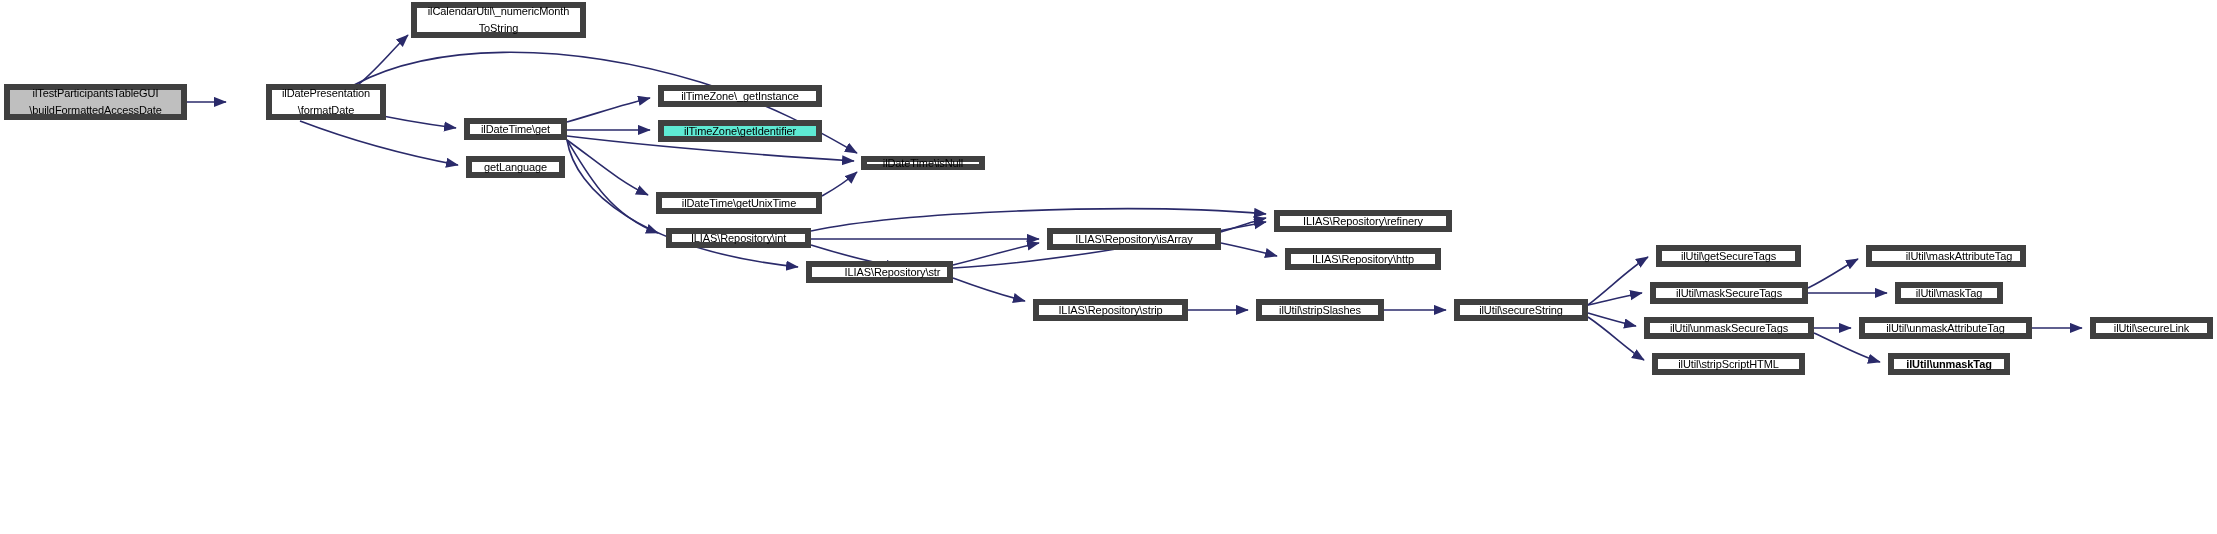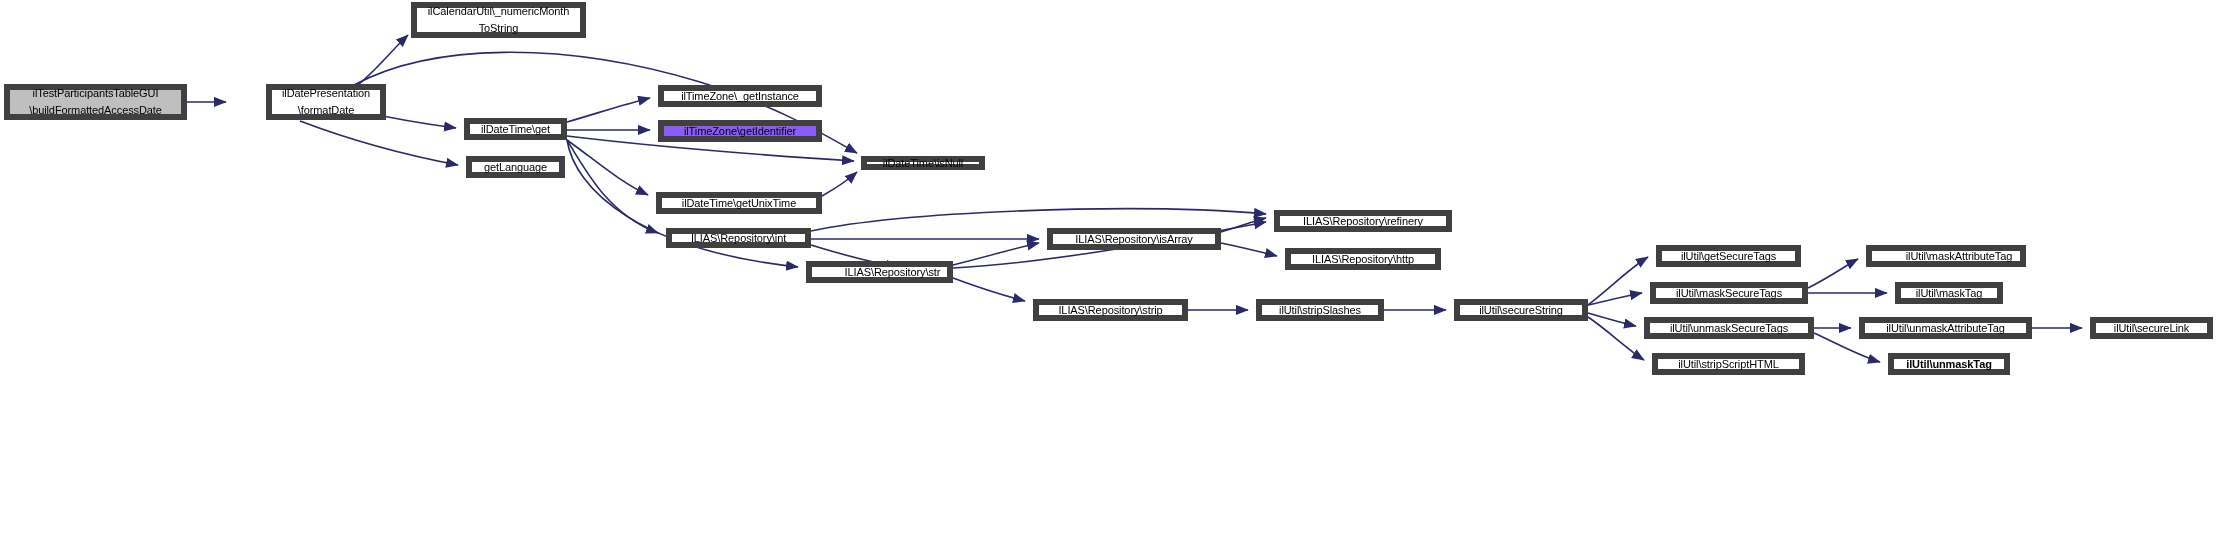--- a/index.html
+++ b/index.html
@@ -91,21 +91,21 @@
   <div id="node-layer">
       <div class="node root" style="left: 4px; top: 84px; width: 183px; height: 36px; background: rgb(191, 191, 191); border-color: rgb(64, 64, 64);">ilTestParticipantsTableGUI
 \buildFormattedAccessDate</div>
       <div class="node" style="left: 234px; top: 84px; width: 120px; height: 36px; background: rgb(255, 255, 255); border-color: rgb(64, 64, 64); margin-left: 32px;">ilDatePresentation
 \formatDate</div>
       <div class="node" style="left: 411px; top: 2px; width: 175px; height: 36px; background: rgb(255, 255, 255); border-color: rgb(64, 64, 64);">ilCalendarUtil\_numericMonth
 ToString</div>
       <div class="node" style="left: 464px; top: 118px; width: 103px; height: 22px; background: rgb(255, 255, 255); border-color: rgb(64, 64, 64);">ilDateTime\get</div>
       <div class="node" style="left: 466px; top: 156px; width: 99px; height: 22px; background: rgb(255, 255, 255); border-color: rgb(64, 64, 64);">getLanguage</div>
       <div class="node" style="left: 658px; top: 85px; width: 164px; height: 22px; background: rgb(255, 255, 255); border-color: rgb(64, 64, 64);">ilTimeZone\_getInstance</div>
-      <div class="node" style="left: 658px; top: 120px; width: 164px; height: 22px; background: #8b5cf6; border-color: rgb(64, 64, 64);">ilTimeZone\getIdentifier</div>
+      <div class="node" style="left: 658px; top: 120px; width: 164px; height: 22px; background: #5eead4; border-color: rgb(64, 64, 64);">ilTimeZone\getIdentifier</div>
       <div class="node" style="left: 861px; top: 156px; width: 124px; height: 14px; background: rgb(255, 255, 255); border-color: rgb(64, 64, 64);">ilDateTime\isNull</div>
       <div class="node" style="left: 656px; top: 192px; width: 166px; height: 22px; background: rgb(255, 255, 255); border-color: rgb(64, 64, 64);">ilDateTime\getUnixTime</div>
       <div class="node" style="left: 666px; top: 228px; width: 145px; height: 20px; background: rgb(255, 255, 255); border-color: rgb(64, 64, 64);">ILIAS\Repository\int</div>
       <div class="node" style="left: 806px; top: 261px; width: 147px; height: 22px; background: rgb(255, 255, 255); border-color: rgb(64, 64, 64); padding-left: 26px;">ILIAS\Repository\str</div>
       <div class="node" style="left: 1047px; top: 228px; width: 174px; height: 22px; background: rgb(255, 255, 255); border-color: rgb(64, 64, 64);">ILIAS\Repository\isArray</div>
       <div class="node" style="left: 1274px; top: 210px; width: 178px; height: 22px; background: rgb(255, 255, 255); border-color: rgb(64, 64, 64);">ILIAS\Repository\refinery</div>
       <div class="node" style="left: 1285px; top: 248px; width: 156px; height: 22px; background: rgb(255, 255, 255); border-color: rgb(64, 64, 64);">ILIAS\Repository\http</div>
       <div class="node" style="left: 1033px; top: 299px; width: 155px; height: 22px; background: rgb(255, 255, 255); border-color: rgb(64, 64, 64);">ILIAS\Repository\strip</div>
       <div class="node" style="left: 1256px; top: 299px; width: 128px; height: 22px; background: rgb(255, 255, 255); border-color: rgb(64, 64, 64);">ilUtil\stripSlashes</div>
       <div class="node" style="left: 1454px; top: 299px; width: 134px; height: 22px; background: rgb(255, 255, 255); border-color: rgb(64, 64, 64);">ilUtil\secureString</div>

